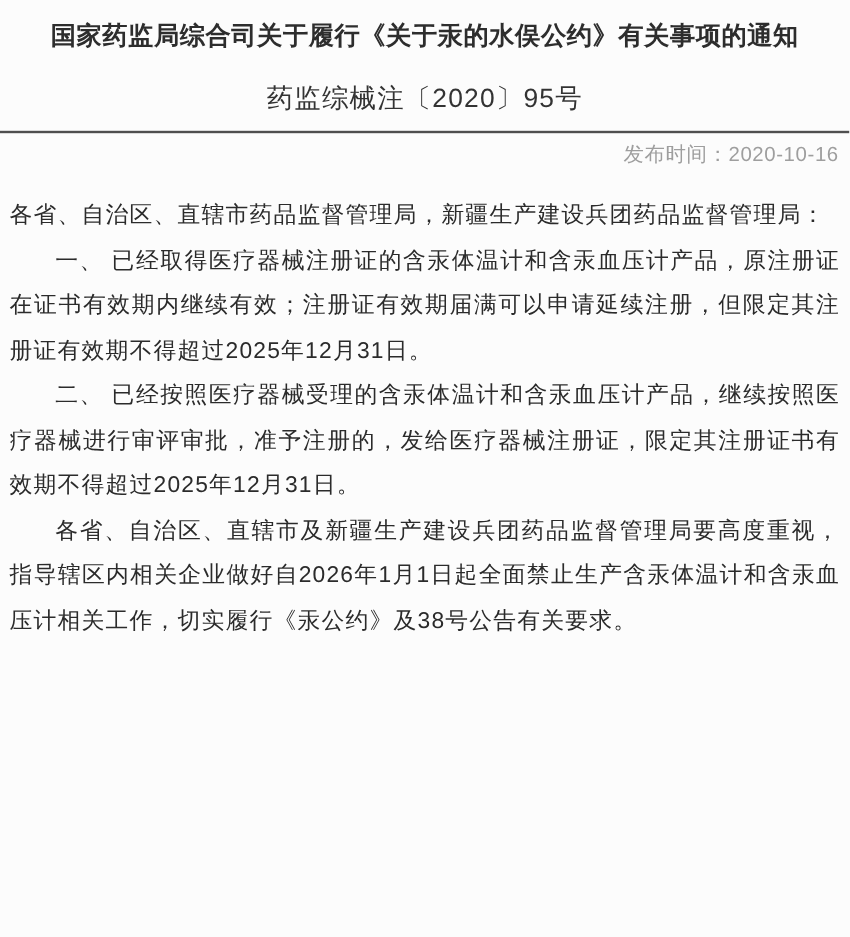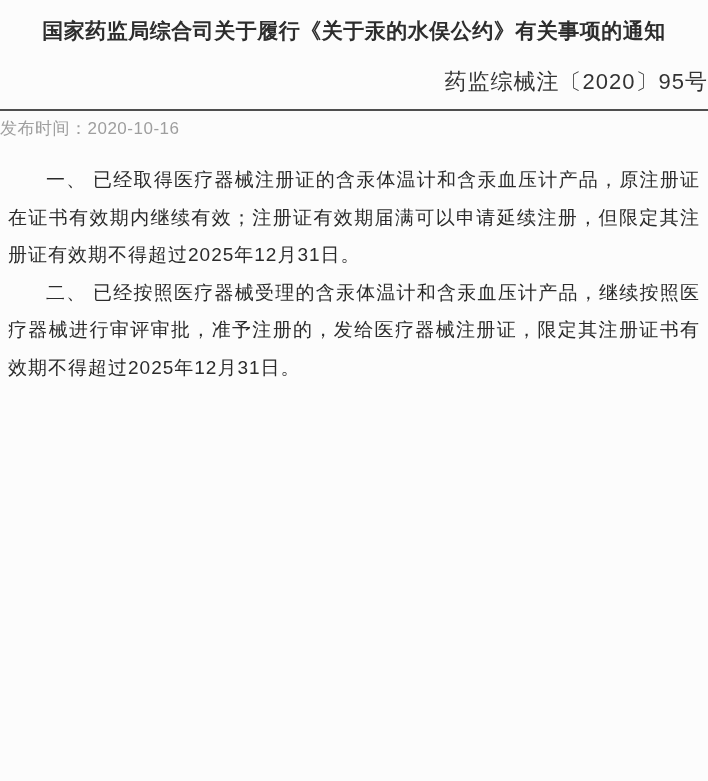--- a/index.html
+++ b/index.html
@@ -21,34 +21,34 @@
     line-height: 24px;
     font-weight: bold;
     text-align: center;
     color: #2d2d2d;
     letter-spacing: 0.5px;
   }
   .doc-number {
     margin-top: 26px;
     font-size: 22px;
     line-height: 26px;
-    text-align: right;
+    text-align: center;
     color: #333333;
     font-weight: 500;
     letter-spacing: 1px;
   }
   .divider {
     border: none;
     border-top: 2px solid #4f4f4f;
     margin-top: 14px;
     width: 708px;
   }
   .publish {
     padding: 7px 9px 0 0;
-    text-align: left;
+    text-align: right;
     font-size: 17px;
     line-height: 21px;
     color: #9e9e9e;
     letter-spacing: 0.5px;
   }
   .body {
     margin-top: 22px;
     padding: 0 8px;
     font-size: 19px;
     line-height: 37.5px;
@@ -68,17 +68,19 @@
 
   <div class="doc-number">药监综械注〔2020〕95号</div>
 
   <hr class="divider">
 
   <div class="publish">
     <span>发布时间：</span><span>2020-10-16</span>
   </div>
 
   <div class="body">
+    <p class="para">各省、自治区、直辖市药品监督管理局，新疆生产建设兵团药品监督管理局：</p>
     <p class="para indent">一、 已经取得医疗器械注册证的含汞体温计和含汞血压计产品，原注册证在证书有效期内继续有效；注册证有效期届满可以申请延续注册，但限定其注册证有效期不得超过2025年12月31日。</p>
     <p class="para indent">二、 已经按照医疗器械受理的含汞体温计和含汞血压计产品，继续按照医疗器械进行审评审批，准予注册的，发给医疗器械注册证，限定其注册证书有效期不得超过2025年12月31日。</p>
+    <p class="para indent">各省、自治区、直辖市及新疆生产建设兵团药品监督管理局要高度重视，指导辖区内相关企业做好自2026年1月1日起全面禁止生产含汞体温计和含汞血压计相关工作，切实履行《汞公约》及38号公告有关要求。</p>
   </div>
 
 </div>
 
 </body></html>

